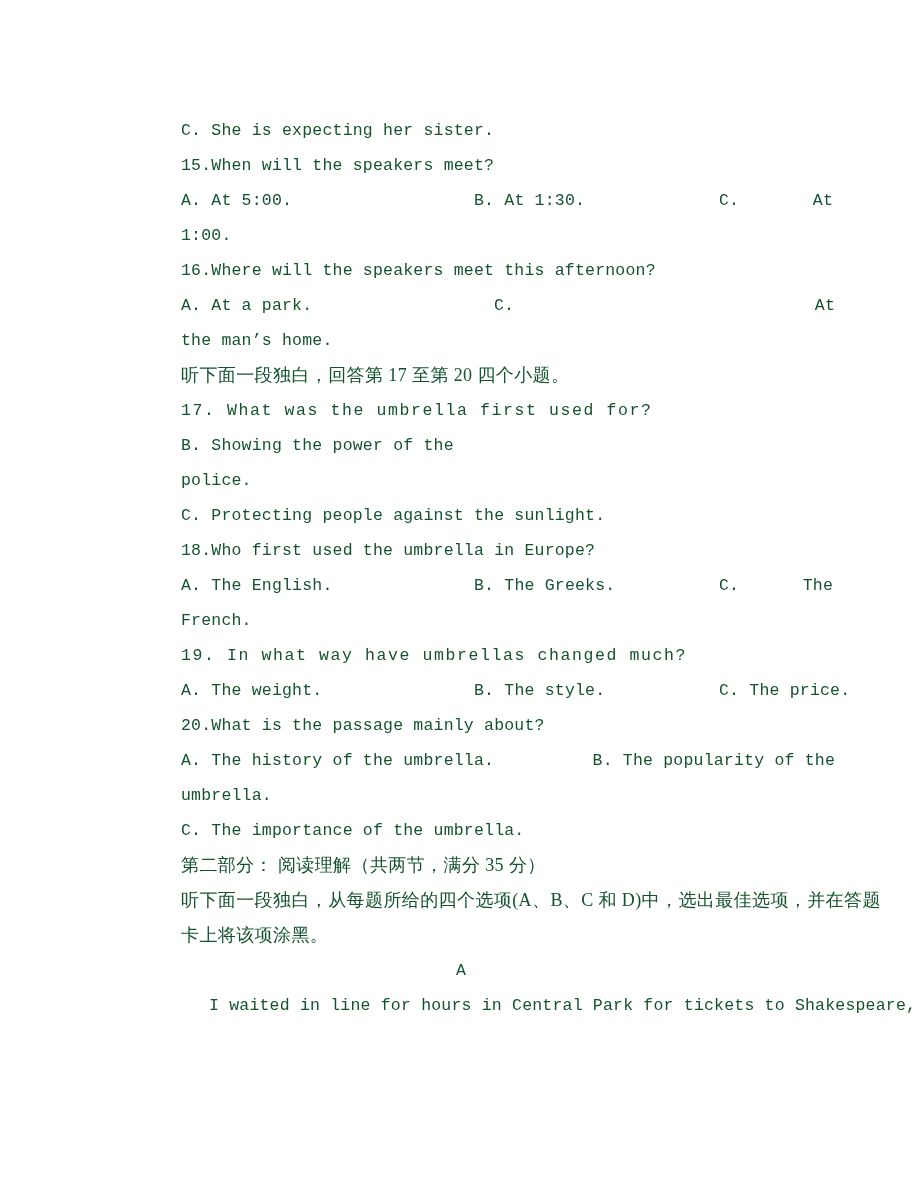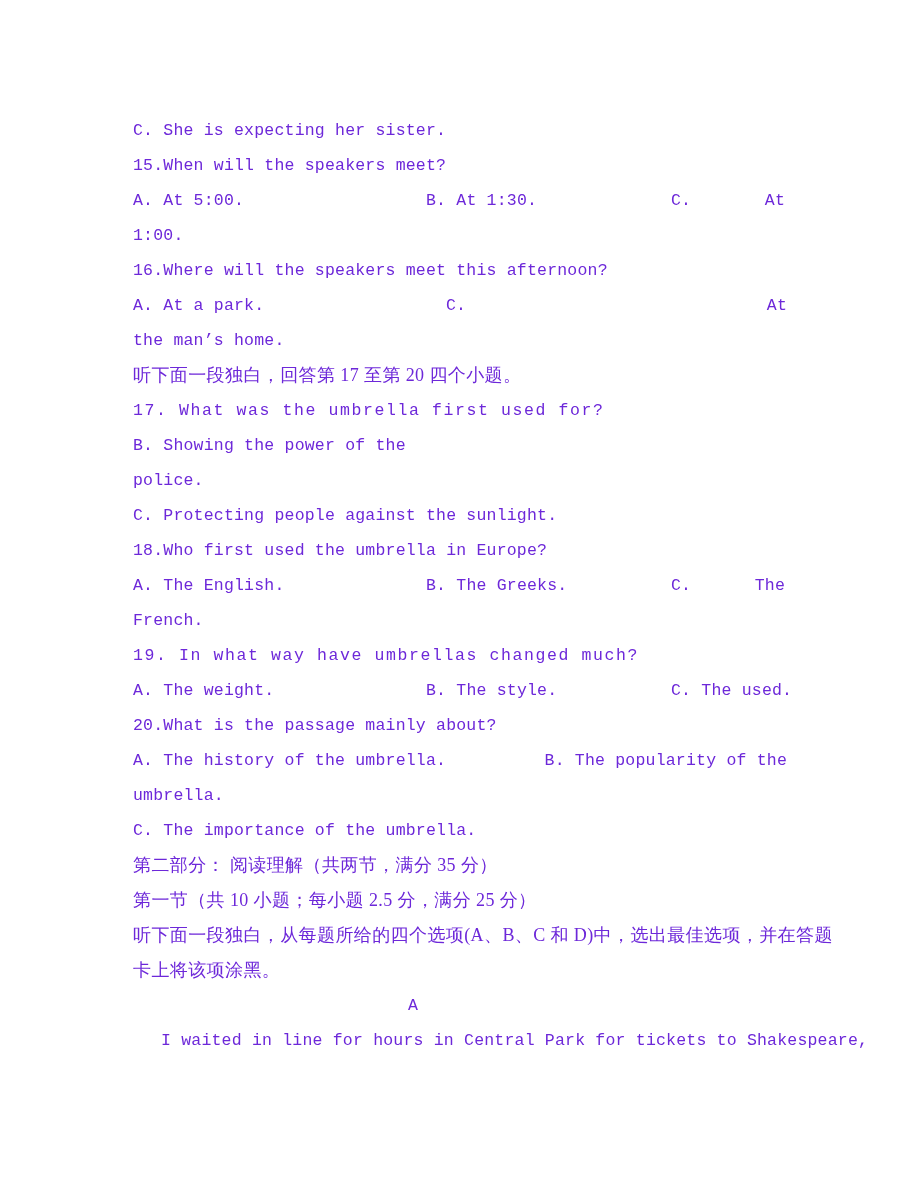--- a/index.html
+++ b/index.html
@@ -24,21 +24,22 @@
     width: 654px;
   }
 
   
   .ln {
     font-size: 17px;
     line-height: 35px;
     height: 35px;
     white-space: nowrap;
     letter-spacing: 0.2px;
-    color: #6d28d9;
+    color: #14532d;
+    margin-left: 48px;
   }
 
   
   .en {
     font-family: "Liberation Mono", "DejaVu Sans Mono", monospace;
     font-size: 16.5px;
   }
 
   
   .cn {
@@ -139,37 +140,36 @@
     </span>
   </div>
 
   <div class="ln en cont">French.</div>
 
   <div class="ln en stretch-sm">19. In what way have umbrellas changed much?</div>
 
   <div class="ln en opts">
     <span class="col-a" style="flex:0 0 293px;width:293px;">A. The weight.</span>
     <span class="col-b" style="flex:0 0 245px;width:245px;">B. The style.</span>
-    <span class="col-c">C. The used.</span>
+    <span class="col-c">C. The price.</span>
   </div>
 
   <div class="ln en">20.What is the passage mainly about?</div>
 
   <div class="ln en two">
     <span class="left">A. The history of the umbrella.</span>
     <span class="right">B. The popularity of the</span>
   </div>
 
   <div class="ln en cont">umbrella.</div>
 
   <div class="ln en">C. The importance of the umbrella.</div>
 
   <div class="ln cn">第二部分：  阅读理解（共两节，满分 35 分）</div>
 
-  <div class="ln cn">第一节（共 10 小题；每小题 2.5 分，满分 25 分）</div>
 
   <div class="ln cn">听下面一段独白，从每题所给的四个选项(A、B、C 和 D)中，选出最佳选项，并在答题</div>
 
   <div class="ln cn">卡上将该项涂黑。</div>
 
   <div class="ln center-label">A</div>
 
   <div class="ln en indent">I waited in line for hours in Central Park for tickets to Shakespeare,</div>
 
 </div>

